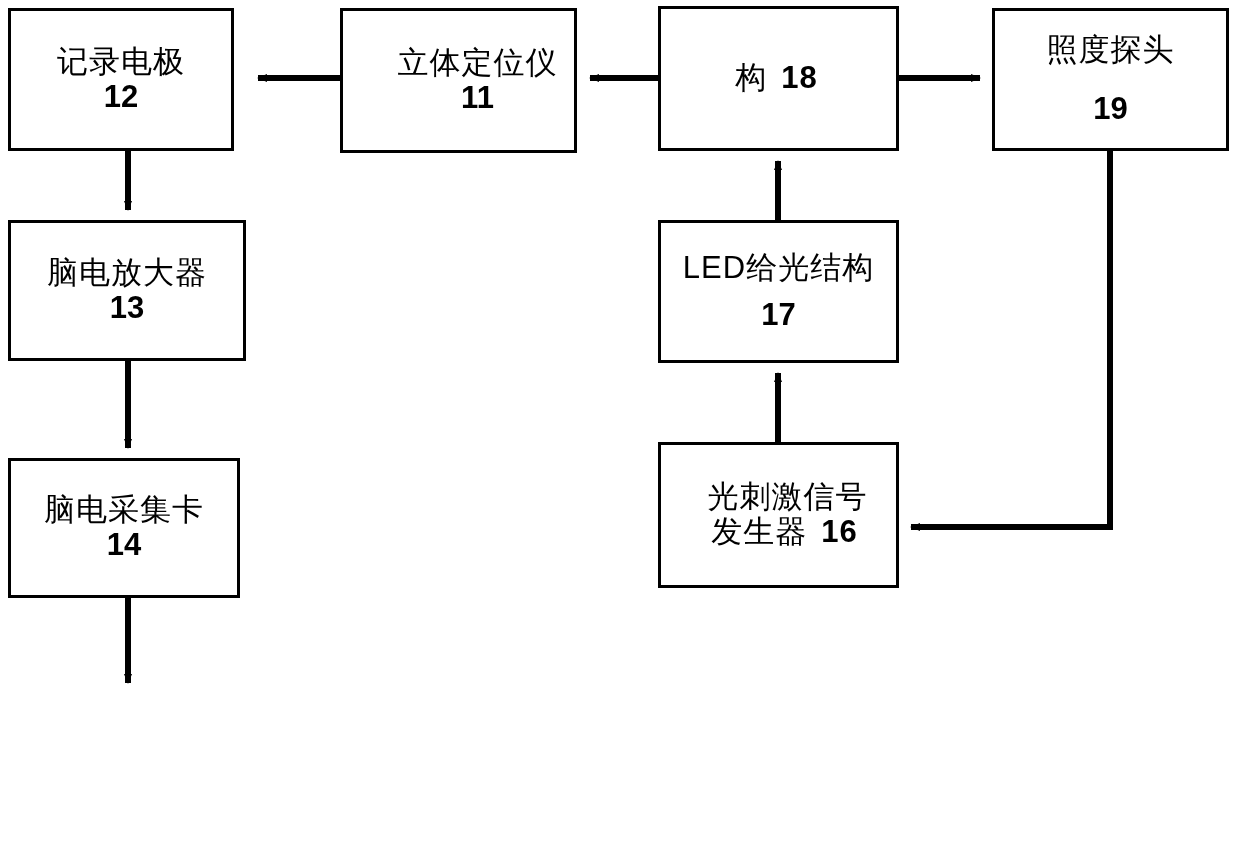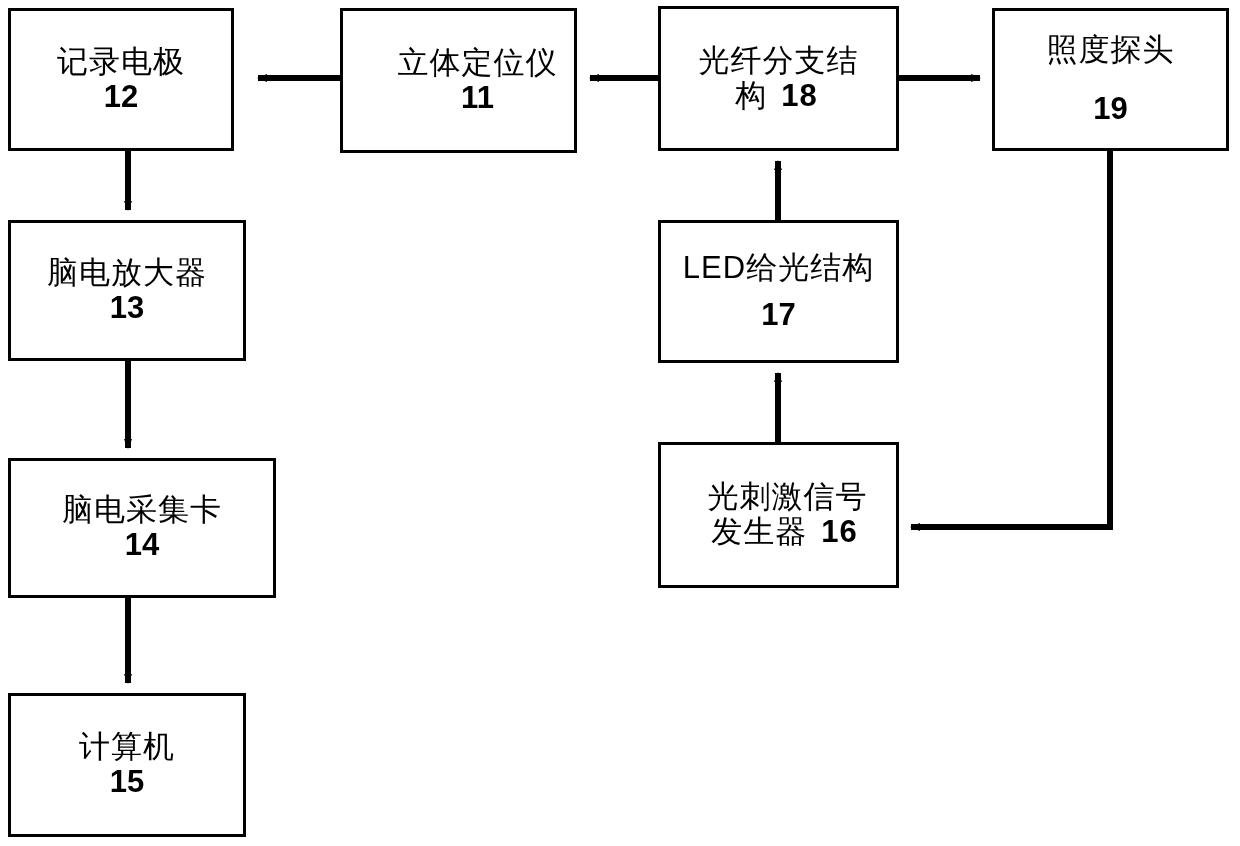--- a/index.html
+++ b/index.html
@@ -55,21 +55,21 @@
     font-weight: 700;
     padding-left: 14px;
   }
   
   #box-12 { left: 8px;   top: 8px;   width: 226px; height: 143px; }
   #box-11 { left: 340px; top: 8px;   width: 237px; height: 145px; padding-left: 38px; }
   #box-18 { left: 658px; top: 6px;   width: 241px; height: 145px; }
   #box-19 { left: 992px; top: 8px;   width: 237px; height: 143px; gap: 24px; }
   #box-13 { left: 8px;   top: 220px; width: 238px; height: 141px; }
   #box-17 { left: 658px; top: 220px; width: 241px; height: 143px; gap: 12px; }
-  #box-14 { left: 8px;   top: 458px; width: 268px; height: 140px; }
+  #box-14 { left: 8px;   top: 458px; width: 232px; height: 140px; }
   #box-16 { left: 658px; top: 442px; width: 241px; height: 146px; padding-left: 18px; }
   #box-15 { left: 8px;   top: 693px; width: 238px; height: 144px; }
 
   #box-18 .stack { display: flex; flex-direction: column; align-items: flex-end; padding-right: 4px; }
   #box-16 .stack { display: flex; flex-direction: column; align-items: flex-end; padding-right: 6px; }
 </style>
 </head>
 <body>
 
 <div id="diagram-root">
@@ -122,21 +122,20 @@
     <span class="node-line">记录电极</span>
     <span class="node-line num">12</span>
   </div>
 
   <div class="node-box" id="box-11">
     <span class="node-line">立体定位仪</span>
     <span class="node-line num">11</span>
   </div>
 
   <div class="node-box" id="box-18">
-    <span class="node-line">光纤分支结</span>
     <span class="stack">
       <span class="node-line inline-num"><span>构</span><b>18</b></span>
     </span>
   </div>
 
   <div class="node-box" id="box-19">
     <span class="node-line">照度探头</span>
     <span class="node-line num">19</span>
   </div>
 
@@ -155,18 +154,14 @@
     <span class="node-line num">14</span>
   </div>
 
   <div class="node-box" id="box-16">
     <span class="node-line">光刺激信号</span>
     <span class="stack">
       <span class="node-line inline-num"><span>发生器</span><b>16</b></span>
     </span>
   </div>
 
-  <div class="node-box" id="box-15">
-    <span class="node-line">计算机</span>
-    <span class="node-line num">15</span>
-  </div>
 
 </div>
 
 </body></html>

